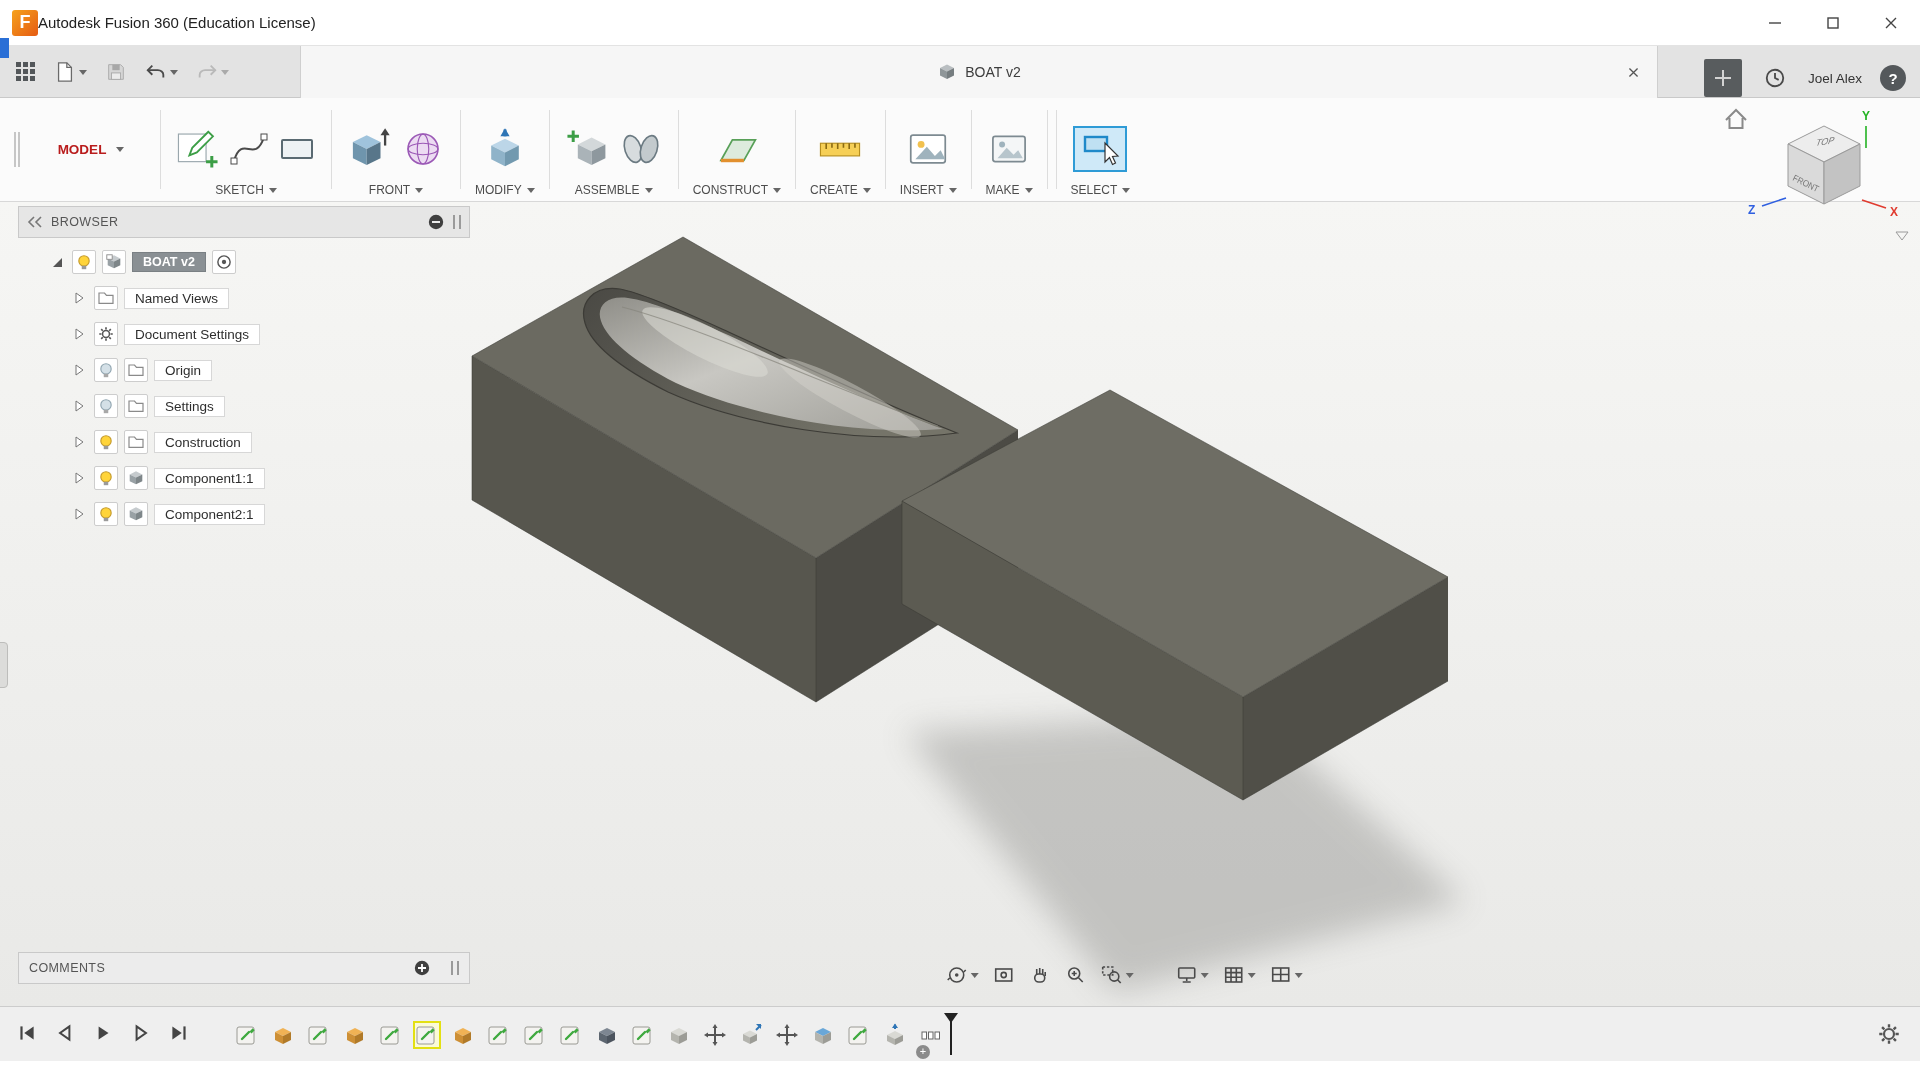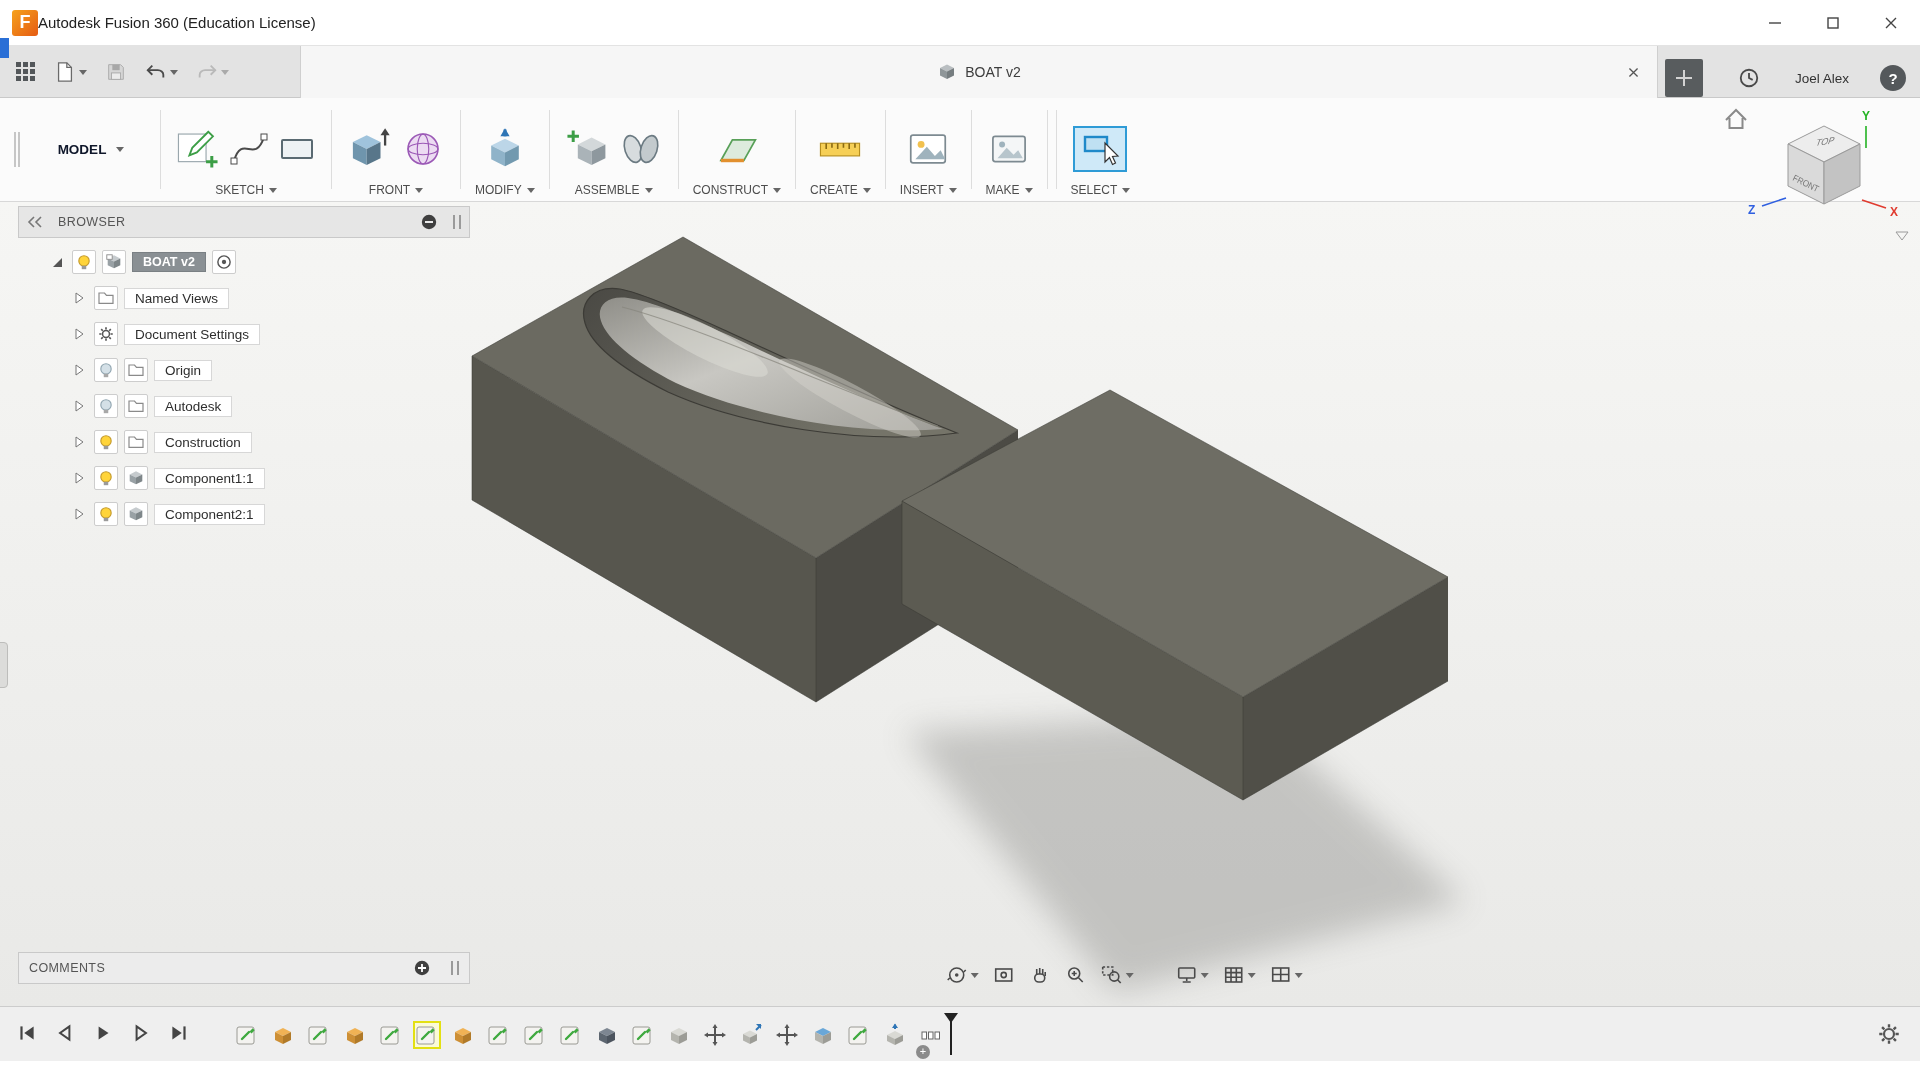--- a/index.html
+++ b/index.html
@@ -33,35 +33,35 @@
     border-top:5px solid #666; display:inline-block; }
   .dd-caret.light { border-top-color:#aaa; }
 
   .doc-tab { position:absolute; left:300px; right:262px; top:0; height:52px; background:#f6f6f6;
     border-left:1px solid #cfcfcf; border-right:1px solid #cfcfcf;
     display:flex; align-items:center; justify-content:center; gap:8px; }
   .doc-tab-label { font-size:14px; color:#3d3d3d; }
   .tab-close { position:absolute; right:12px; top:14px; width:24px; height:24px;
     display:flex; align-items:center; justify-content:center; }
 
-  .tab-right { position:absolute; right:14px; top:0; height:64px; display:flex; align-items:center; gap:31px; }
+  .tab-right { position:absolute; right:14px; top:0; height:64px; display:flex; align-items:center; gap:18px; }
   .plus-btn { width:38px; height:38px; background:#585c5e; border-radius:2px; position:relative; }
   .plus-btn::before, .plus-btn::after { content:""; position:absolute; background:#d3d3d3; }
   .plus-btn::before { left:11px; top:18px; width:16px; height:2px; }
   .plus-btn::after { left:18px; top:11px; width:2px; height:16px; }
   .user-name { font-size:13.5px; color:#333; }
   .help-circle { width:26px; height:26px; border-radius:50%; background:#54585b; color:#fff;
     font-size:15px; font-weight:bold; display:flex; align-items:center; justify-content:center; }
 
   
   .ribbon { position:absolute; left:0; top:98px; width:1920px; height:104px; background:#fbfbfb;
     border-bottom:1px solid #d8d8d8; display:flex; align-items:stretch; }
   .ribbon-handle { width:6px; margin:34px 6px 34px 14px; border-left:2px solid #c6c6c6; border-right:2px solid #c6c6c6; }
   .workspace-switch { width:130px; display:flex; align-items:center; justify-content:center; gap:10px;
-    font-size:13.5px; font-weight:bold; color:#0f172a; }
+    font-size:13.5px; font-weight:bold; color:#b91c1c; }
   .rsep { width:1px; background:#ddd; margin:12px 4px; }
   .rgroup { display:flex; flex-direction:column; align-items:center; justify-content:flex-end; padding:8px 10px 4px; }
   .ricons { height:60px; display:flex; align-items:center; gap:8px; }
   .ricons svg { width:46px; height:46px; }
   .ricons .small svg, svg.smallicon { width:40px; height:40px; }
   .rlabel { margin-top:4px; display:flex; align-items:center; gap:5px; font-size:12px; color:#4d4d4d; }
   .sel-chip { width:54px; height:46px; background:#cfe9f8; border:2px solid #2e9bd6;
     display:flex; align-items:center; justify-content:center; }
 
   
@@ -69,21 +69,21 @@
     background:linear-gradient(#f6f6f4,#e9e9e7); }
   .scene { position:absolute; left:0; top:0; }
 
   
   .viewcube { position:absolute; right:10px; top:104px; z-index:30; }
   .vc-face-label { font-size:9px; fill:#777; }
 
   
   .browser { position:absolute; left:18px; top:4px; width:452px; z-index:20; }
   .browser-header { height:32px; background:rgba(228,228,228,0.92); border:1px solid #c9c9c9;
-    display:flex; align-items:center; padding:4px 8px; gap:15px; }
+    display:flex; align-items:center; padding:4px 8px; gap:8px; }
   .browser-title { font-size:12.5px; color:#555; letter-spacing:0.4px; }
   .grow { flex:1; }
   .grip { width:8px; height:14px; border-left:2px solid #9a9a9a; border-right:2px solid #9a9a9a; }
   .btree { padding-top:6px; }
   .trow { height:36px; display:flex; align-items:center; gap:6px; padding-left:52px; }
   .trow .expander { width:18px; height:18px; display:flex; align-items:center; justify-content:center; }
   .chip { width:24px; height:24px; background:#fff; border:1px solid #cdcdcd; border-radius:2px;
     display:flex; align-items:center; justify-content:center; }
   .chip svg { width:18px; height:18px; }
   .tlabel { font-size:13.5px; color:#2e2e2e; background:#fff; border:1px solid #d7d7d7; padding:2px 10px; }
@@ -565,21 +565,21 @@
             <svg viewBox="0 0 16 16">
                 <circle cx="8" cy="7" r="4.6" fill="#d4e0e7" stroke="#90a5b0"></circle>
                 <rect x="6" y="11.4" width="4" height="3" fill="#a8a8a8"></rect>
               </svg>
           </span>
           <span class="chip">
             <svg viewBox="0 0 18 18">
                 <path d="M2 4 h5.5 l2 2.4 H16 v8 H2 Z" fill="#fff" stroke="#8a8a8a" stroke-width="1.2"></path>
               </svg>
           </span>
-          <span class="tlabel">Autodesk</span>
+          <span class="tlabel">Settings</span>
         </div>
 
         <div class="trow">
           <span class="expander">
             <svg width="14" height="14" viewBox="0 0 14 14">
                 <path d="M4 2 L11 7 L4 12 Z" fill="#fff" stroke="#777"></path>
               </svg>
           </span>
           <span class="chip">
             <svg viewBox="0 0 16 16">

